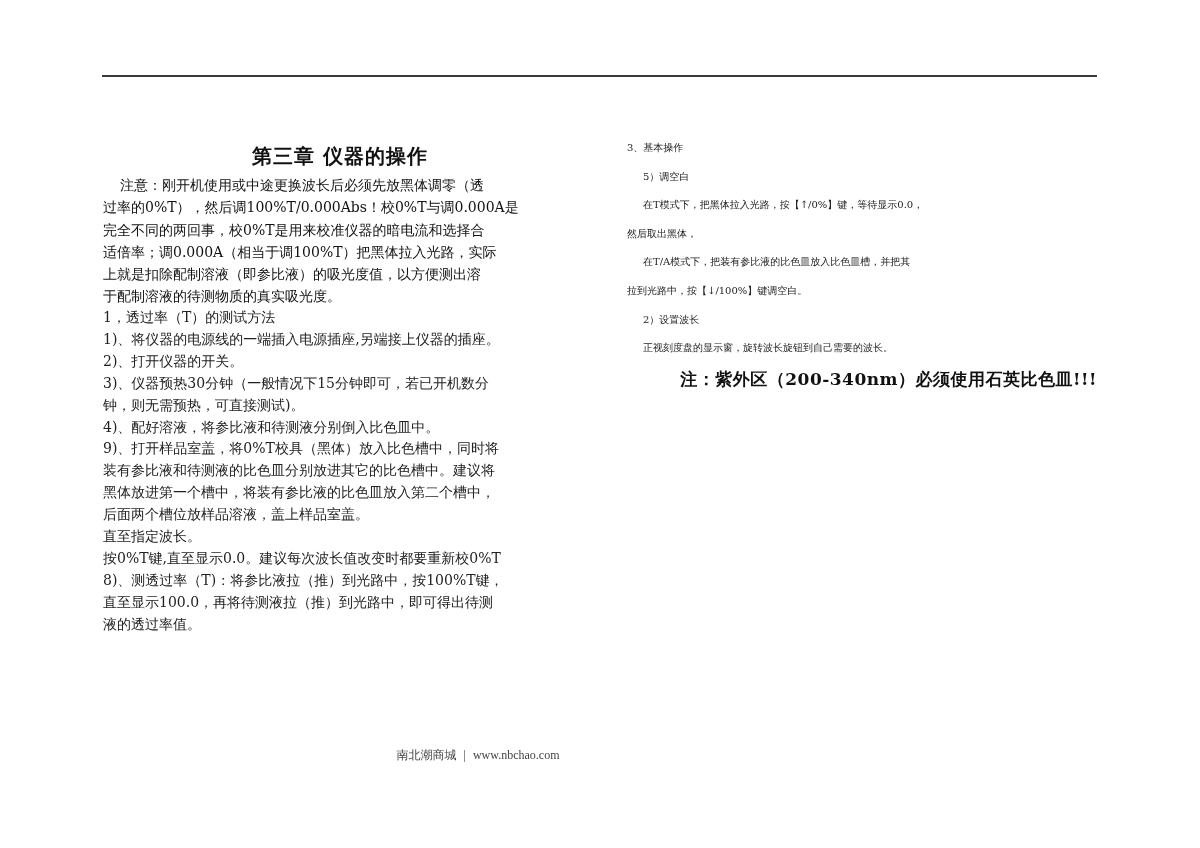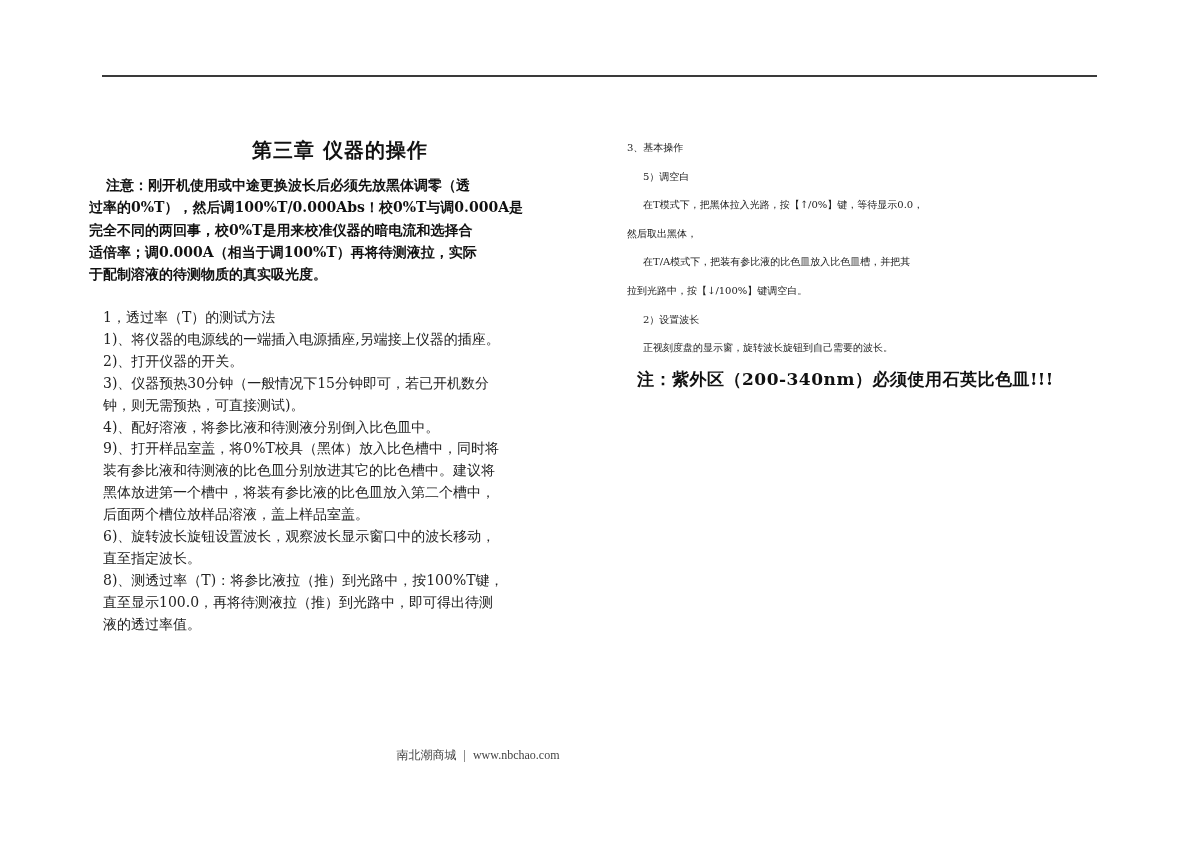--- a/index.html
+++ b/index.html
@@ -7,27 +7,27 @@
     width: 1200px; height: 848px; position: relative; overflow: hidden;
     font-family: "DejaVu Serif", "Liberation Serif", serif;
     color: #1a1a1a;
   }
   .top-rule {
     position: absolute; left: 102px; top: 75px; width: 995px; height: 2px;
     background: #3a3a3a;
   }
 
   .chapter-title {
-    position: absolute; left: 103px; top: 137px; width: 474px;
+    position: absolute; left: 103px; top: 143px; width: 474px;
     text-align: center; font-size: 20px; font-weight: bold; letter-spacing: 1px;
     color: #111;
   }
   .notice {
-    position: absolute; left: 89px; top: 174px; width: 478px;
-    font-size: 14px; font-weight: bold; line-height: 22.3px; color: #111;
+    position: absolute; left: 103px; top: 174px; width: 478px;
+    font-size: 14px; font-weight: normal; line-height: 22.3px; color: #111;
     text-align: justify;
   }
   .notice .ln { display: block; white-space: nowrap; }
   .notice .ln.first { padding-left: 17px; }
 
   .left-body {
     position: absolute; left: 103px; top: 307px; width: 480px;
     font-size: 14px; line-height: 21.9px; color: #222;
   }
   .left-body .ln { display: block; white-space: nowrap; }
@@ -36,56 +36,58 @@
     position: absolute; left: 627px; top: 134px; width: 472px;
     font-size: 10px; line-height: 28.6px; color: #222;
   }
   .right-body .ln { display: block; white-space: nowrap; }
   .right-body .ind { padding-left: 16px; }
 
   .uv-note {
     position: absolute; left: 637px; top: 368px; width: 460px;
     font-size: 17px; font-weight: bold; color: #111; white-space: nowrap;
     letter-spacing: 0.5px;
+    text-align: right;
   }
   .footer {
     position: absolute; left: 0; top: 747px; width: 956px; text-align: center;
     font-family: "Liberation Serif", "DejaVu Serif", serif;
     font-size: 12px; color: #444;
   }
   .footer .sep { margin: 0 4px; }
 </style>
 </head>
 <body>
 
 <div class="top-rule"></div>
 
 <h1 class="chapter-title" style="margin:0">第三章 仪器的操作</h1>
 
 <div class="notice">
   <span class="ln first">注意：刚开机使用或中途更换波长后必须先放黑体调零（透</span>
   <span class="ln">过率的0%T），然后调100%T/0.000Abs！校0%T与调0.000A是</span>
   <span class="ln">完全不同的两回事，校0%T是用来校准仪器的暗电流和选择合</span>
-  <span class="ln">适倍率；调0.000A（相当于调100%T）再将待测液拉，实际</span>
+  <span class="ln">适倍率；调0.000A（相当于调100%T）把黑体拉入光路，实际</span>
+  <span class="ln">上就是扣除配制溶液（即参比液）的吸光度值，以方便测出溶</span>
   <span class="ln">于配制溶液的待测物质的真实吸光度。</span>
 </div>
 
 <div class="left-body">
   <span class="ln">1，透过率（T）的测试方法</span>
   <span class="ln">1)、将仪器的电源线的一端插入电源插座,另端接上仪器的插座。</span>
   <span class="ln">2)、打开仪器的开关。</span>
   <span class="ln">3)、仪器预热30分钟（一般情况下15分钟即可，若已开机数分</span>
   <span class="ln">钟，则无需预热，可直接测试)。</span>
   <span class="ln">4)、配好溶液，将参比液和待测液分别倒入比色皿中。</span>
   <span class="ln">9)、打开样品室盖，将0%T校具（黑体）放入比色槽中，同时将</span>
   <span class="ln">装有参比液和待测液的比色皿分别放进其它的比色槽中。建议将</span>
   <span class="ln">黑体放进第一个槽中，将装有参比液的比色皿放入第二个槽中，</span>
   <span class="ln">后面两个槽位放样品溶液，盖上样品室盖。</span>
-  <span class="ln">6)、旋转波长旋钮设置波长，观察波长显示窗口中的波长移动，</span>
   <span class="ln">直至指定波长。</span>
+  <span class="ln">按0%T键,直至显示0.0。建议每次波长值改变时都要重新校0%T</span>
   <span class="ln">8)、测透过率（T)：将参比液拉（推）到光路中，按100%T键，</span>
   <span class="ln">直至显示100.0，再将待测液拉（推）到光路中，即可得出待测</span>
   <span class="ln">液的透过率值。</span>
 </div>
 
 <div class="right-body">
   <span class="ln">3、基本操作</span>
   <span class="ln ind">5）调空白</span>
   <span class="ln ind">在T模式下，把黑体拉入光路，按【↑/0%】键，等待显示0.0，</span>
   <span class="ln">然后取出黑体，</span>

